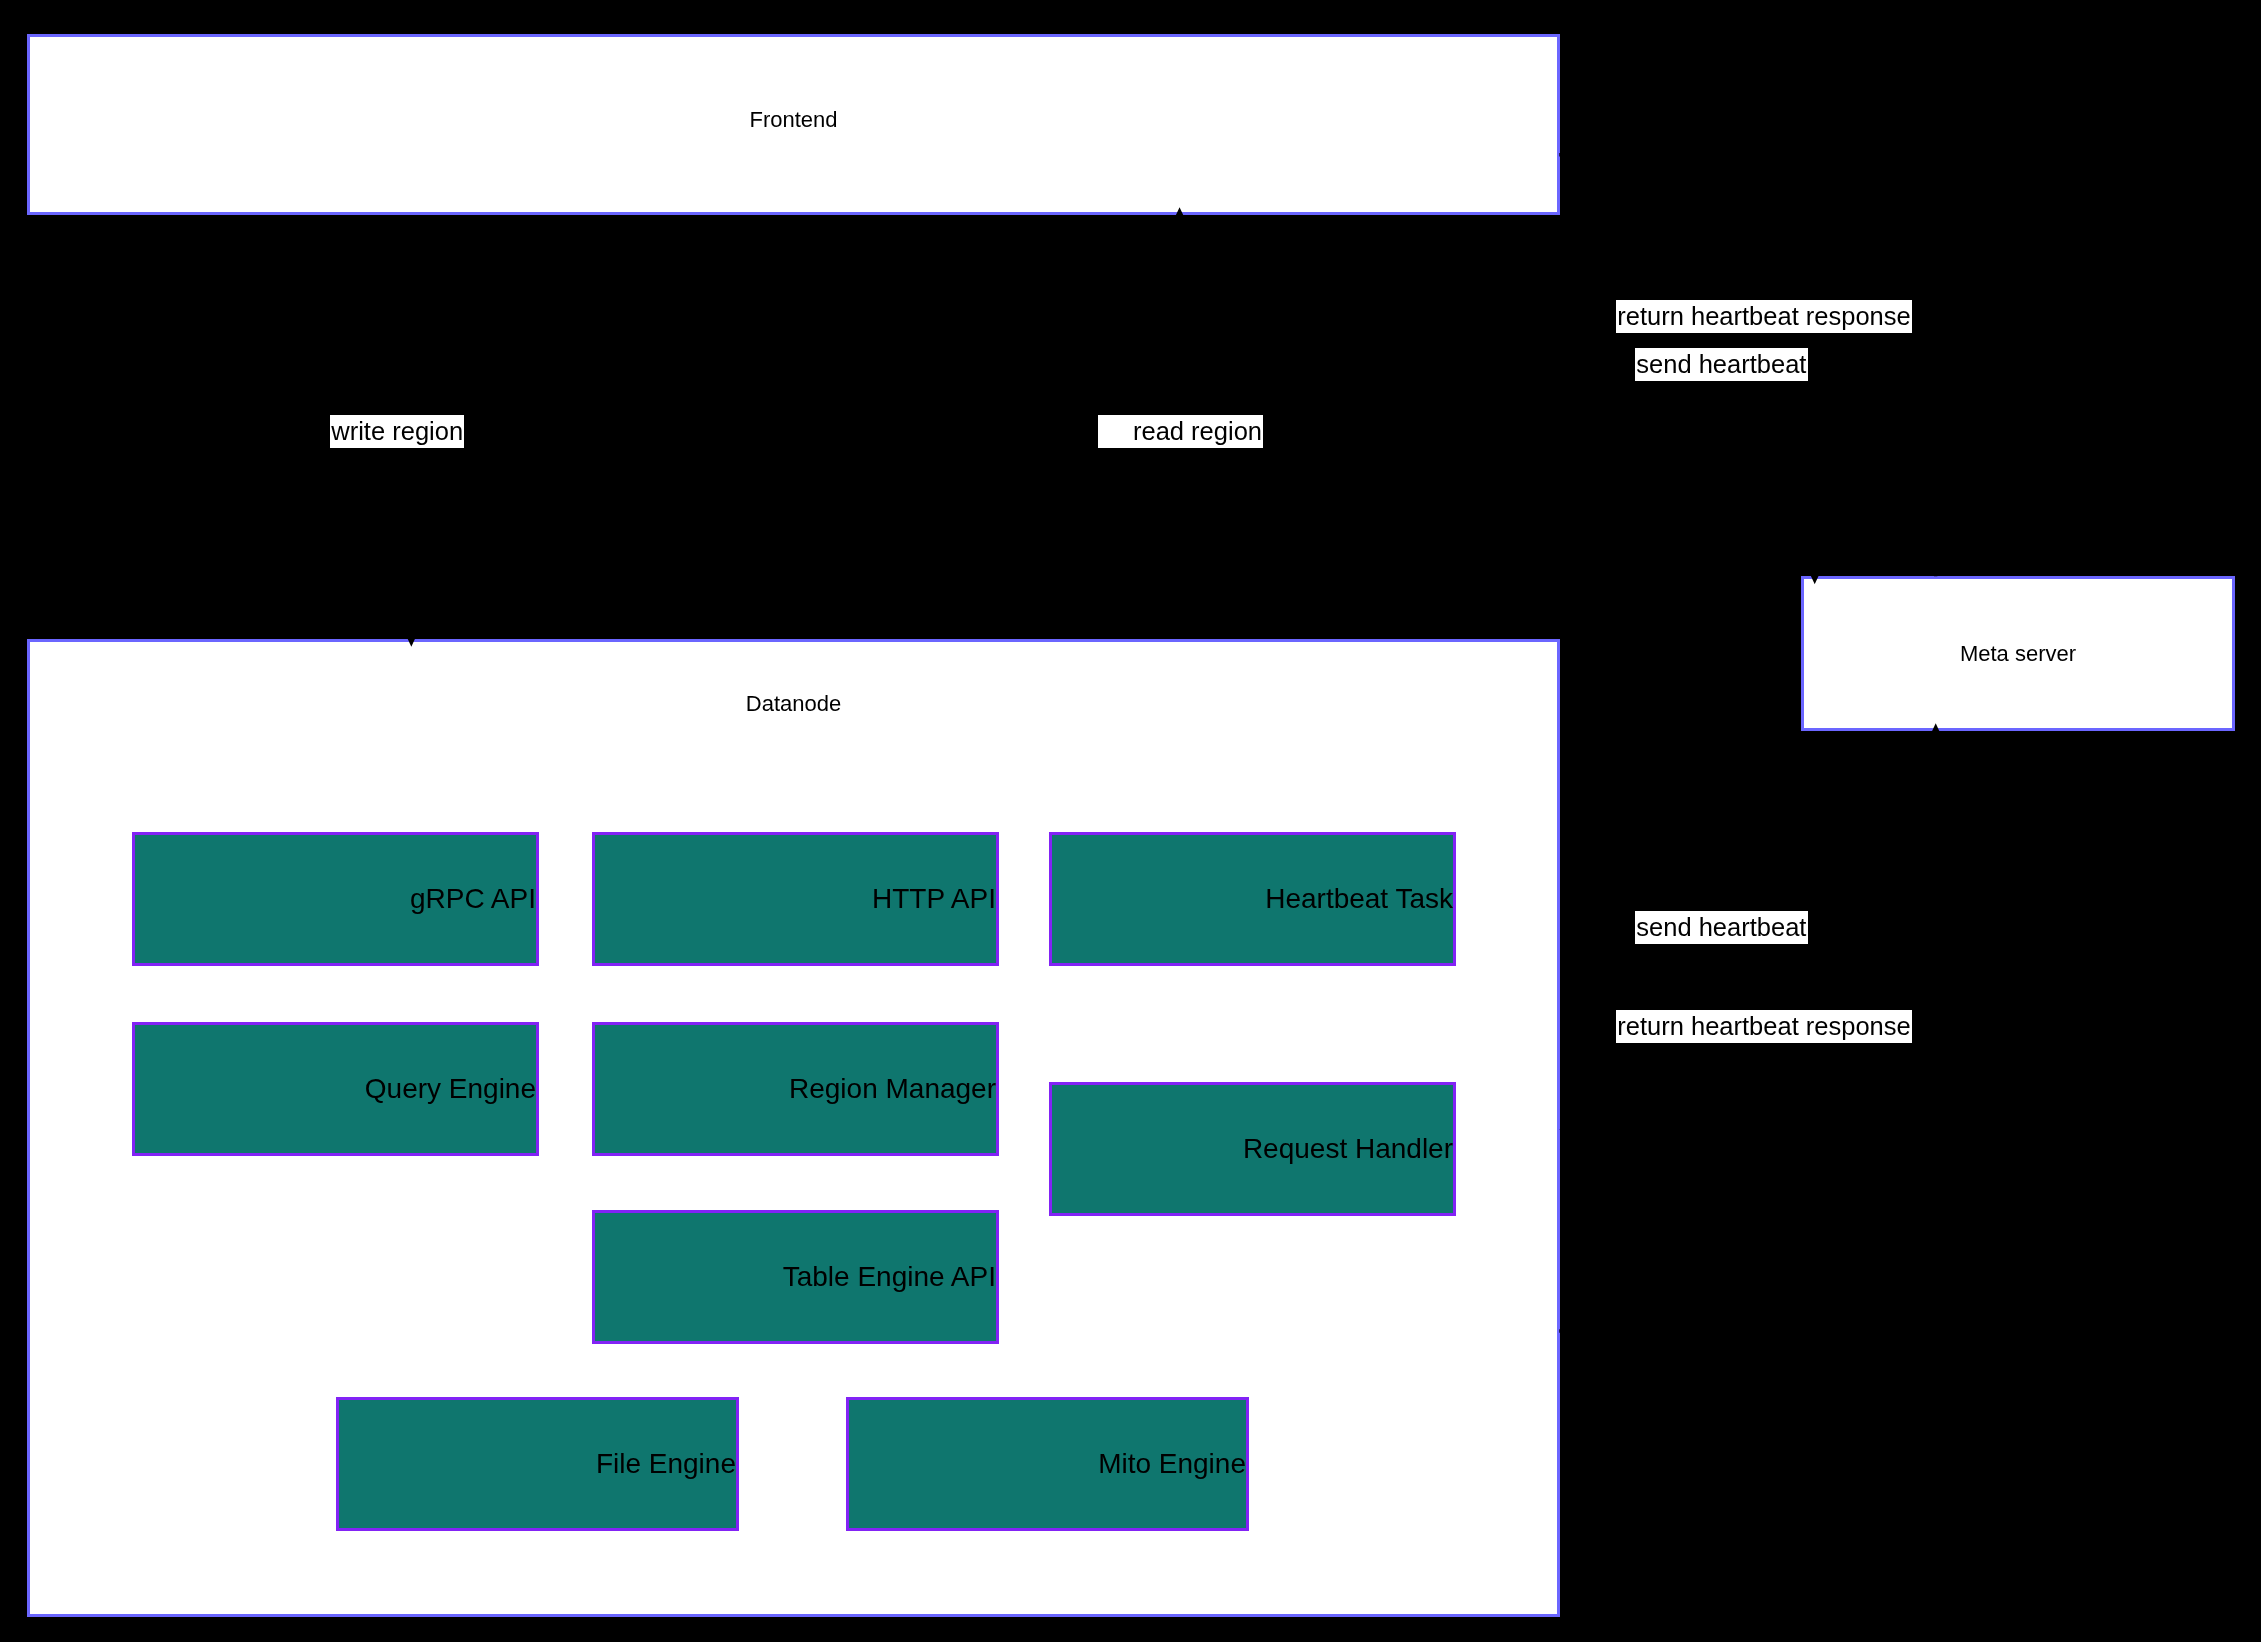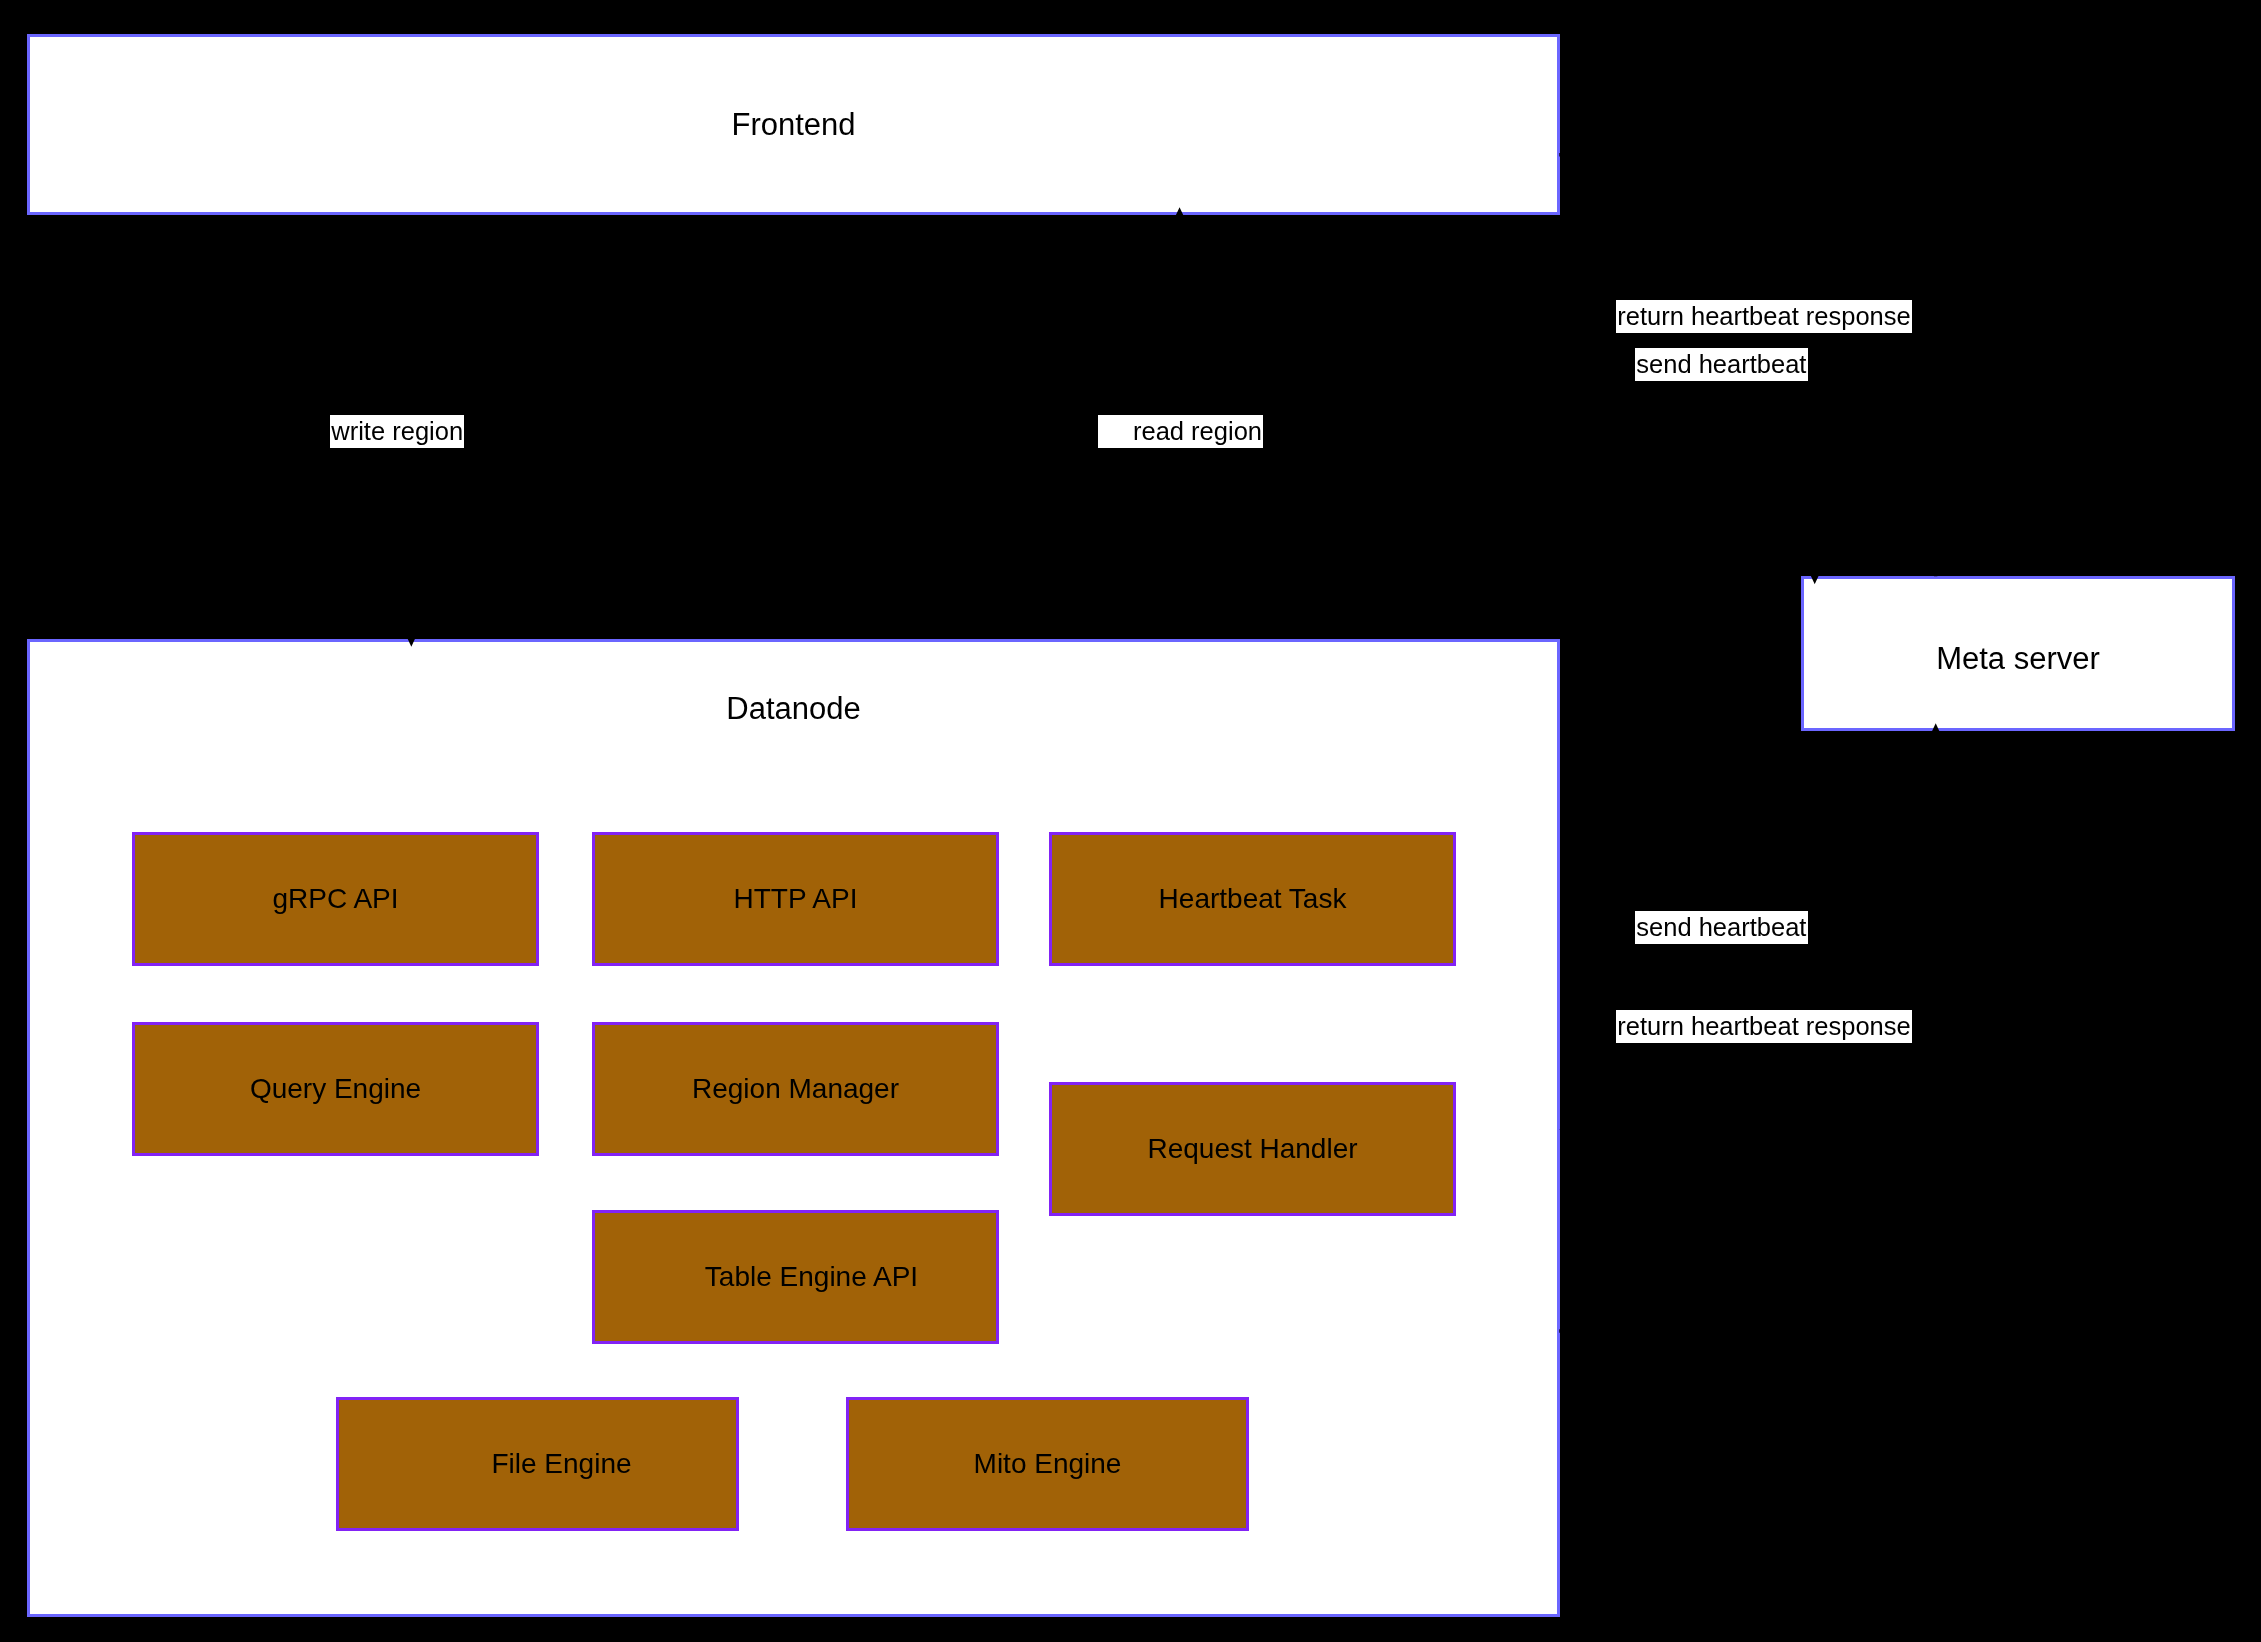--- a/index.html
+++ b/index.html
@@ -23,34 +23,34 @@
     background: #ffffff;
     border: 3.4px solid #6b66ff;
     box-sizing: border-box;
   }
   .node-title {
     position: absolute;
     left: 0;
     width: 100%;
     text-align: center;
     color: #000000;
-    font-size: 31px;
+    font-size: 22px;
     line-height: 1.1;
     white-space: nowrap;
   }
 
   
   .component-box {
     position: absolute;
-    background: #a16207;
+    background: #0f766e;
     border: 3.4px solid #8223f5;
     box-sizing: border-box;
     display: flex;
     align-items: center;
-    justify-content: center;
+    justify-content: flex-end;
   }
   .component-label {
     color: #000000;
     font-size: 28px;
     line-height: 1.15;
     text-align: center;
     white-space: nowrap;
   }
 
   

